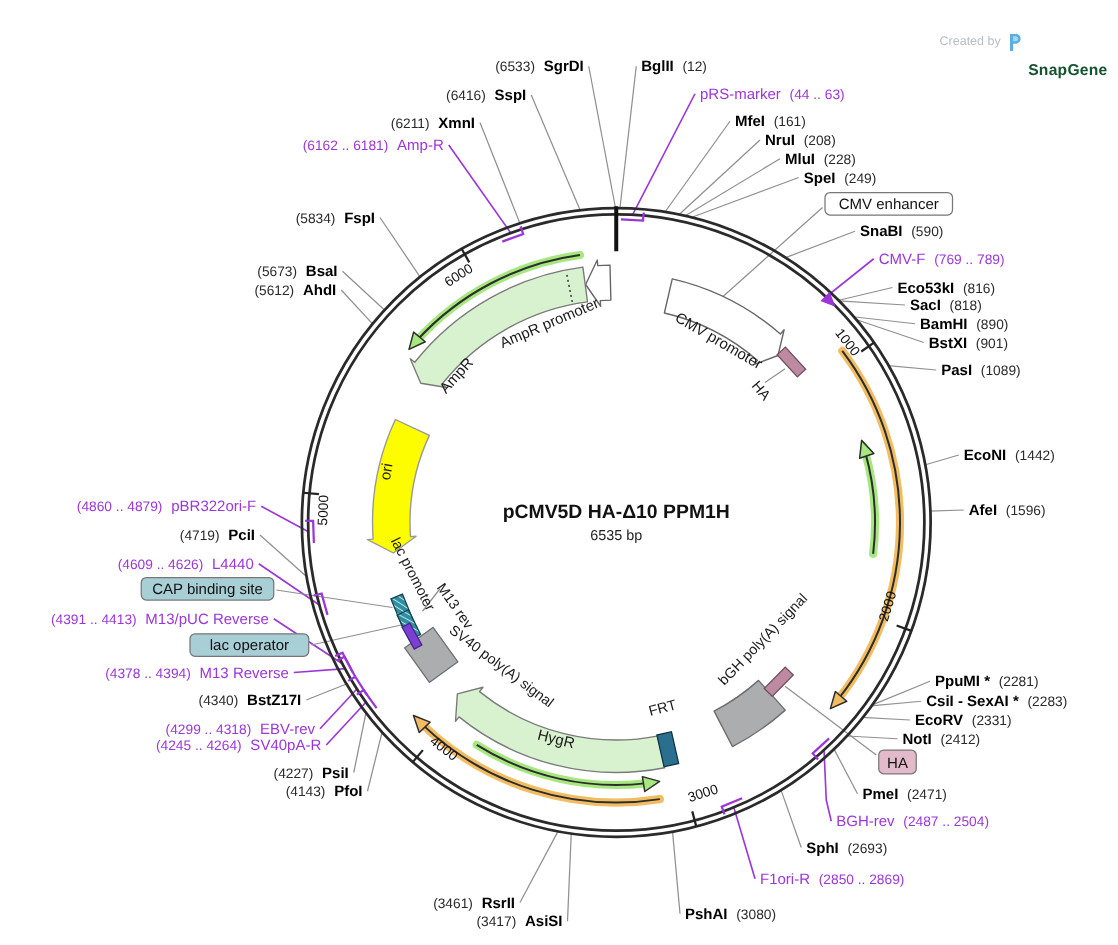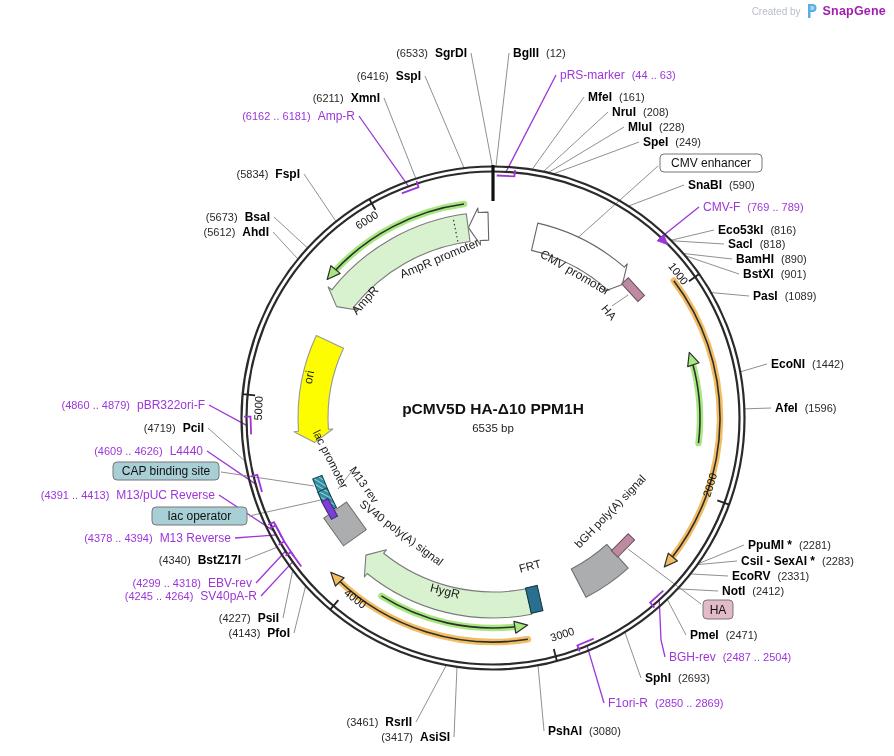--- a/index.html
+++ b/index.html
@@ -1,20 +1,20 @@
 <!DOCTYPE html>
 <html><head>
 <meta charset="utf-8">
 <style>
   html,body{margin:0;padding:0;background:#ffffff;}
   .stage{position:relative;width:894px;height:756px;background:#fff;overflow:hidden;
          font-family:"Liberation Sans","DejaVu Sans",sans-serif;}
   .watermark{position:absolute;top:4px;right:8px;display:flex;align-items:center;gap:5px;z-index:5;}
   .wm-created{font-size:10px;color:#b7bec6;}
-  .wm-brand{font-size:12.5px;font-weight:600;color:#a21caf;letter-spacing:.2px;}
+  .wm-brand{font-size:12.5px;font-weight:600;color:#14532d;letter-spacing:.2px;margin-top:45px;}
   svg text{font-family:"Liberation Sans","DejaVu Sans",sans-serif;}
   .title{font-size:15.5px;font-weight:700;fill:#111;text-anchor:middle;}
   .size{font-size:11.5px;fill:#222;text-anchor:middle;}
 </style>
 </head>
 <body>
 
 <div class="stage">
   <div class="watermark">
     <span class="wm-created">Created by</span>

